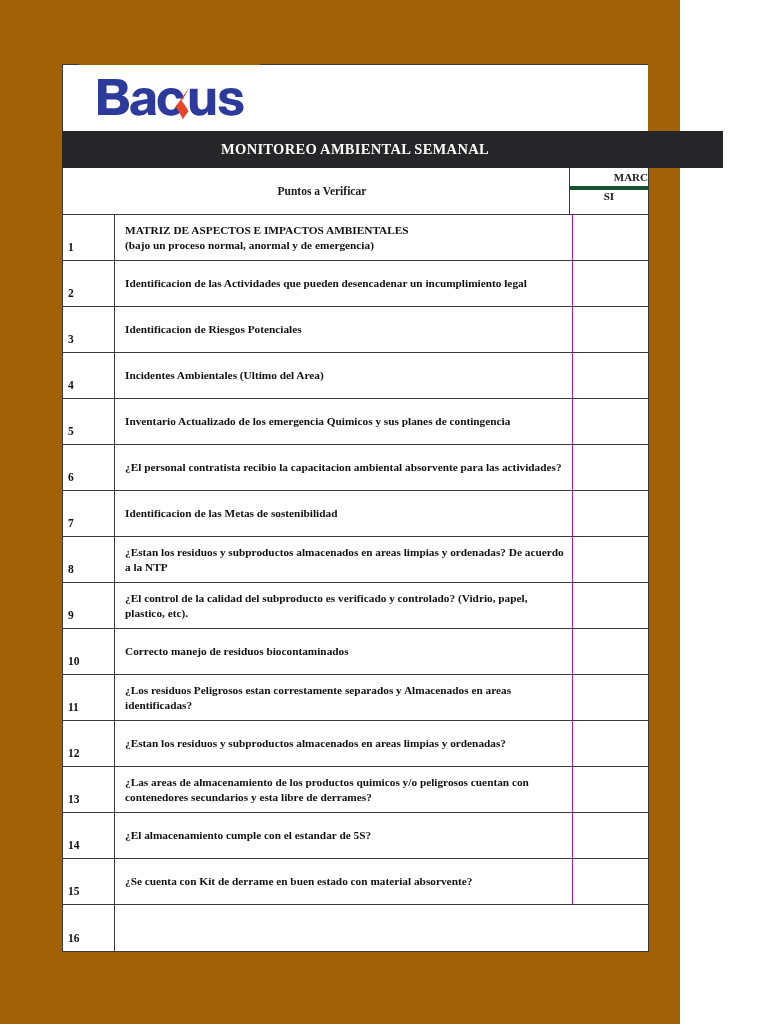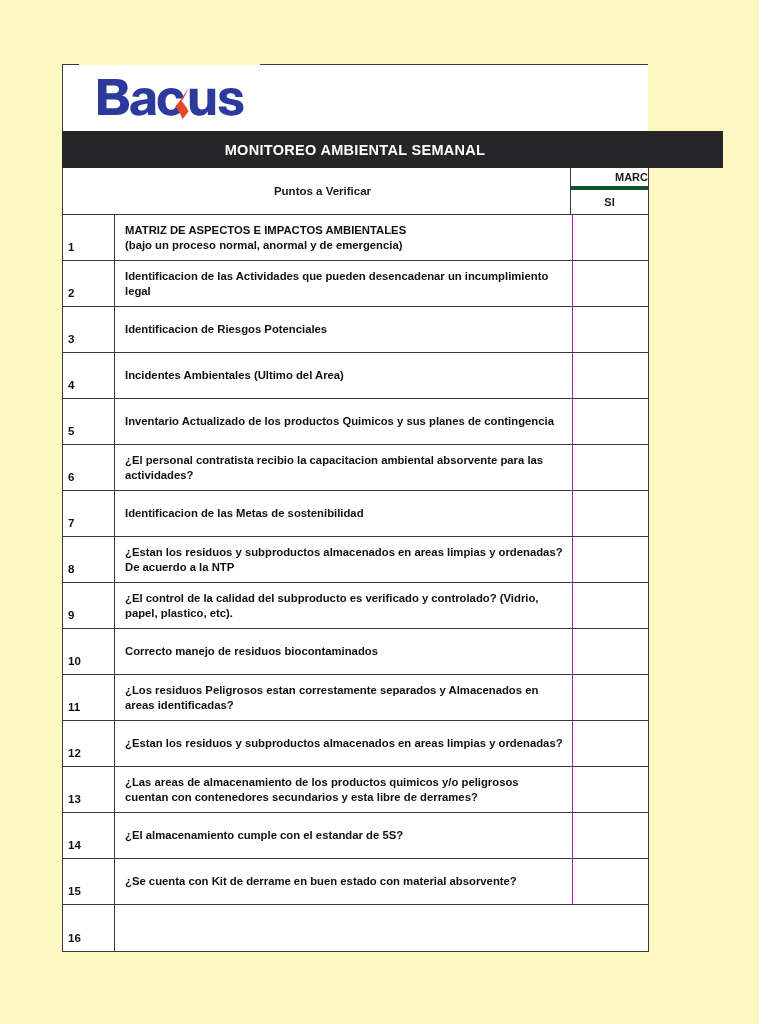--- a/index.html
+++ b/index.html
@@ -13,23 +13,24 @@
     height: 1024px;
     position: relative;
     font-family: "Liberation Sans", sans-serif;
     overflow: hidden;
   }
 
   
   #page {
     position: absolute;
     left: 0; top: 0;
-    width: 759px;
+    width: 680px;
     height: 1024px;
-    background: #fef9c3;
+    background: #a16207;
+    font-family: Liberation Serif, serif;
   }
 
   
   .top-rule-short {
     position: absolute;
     left: 62px; top: 64px;
     width: 17px; height: 1px;
     background: #3a3a3e;
   }
   .top-rule-long {
@@ -132,21 +133,20 @@
     font-size: 11px;
     font-weight: bold;
     color: #1a1a1a;
     white-space: nowrap;
     
     margin-left: 44px;
   }
   .hdr-si {
     flex: 1;
     display: flex;
-    align-items: center;
     justify-content: center;
   }
   .hdr-si span {
     font-size: 11px;
     font-weight: bold;
     color: #1a1a1a;
   }
 
   
   .row {
@@ -281,21 +281,21 @@
           <div class="cell-text">
             <span>Incidentes Ambientales (Ultimo del Area)</span>
           </div>
           <div class="cell-si"><span></span></div>
         </div>
         <div class="row">
           <div class="cell-num">
             <span>5</span>
           </div>
           <div class="cell-text">
-            <span>Inventario Actualizado de los productos Quimicos y sus planes de contingencia</span>
+            <span>Inventario Actualizado de los emergencia Quimicos y sus planes de contingencia</span>
           </div>
           <div class="cell-si"><span></span></div>
         </div>
         <div class="row">
           <div class="cell-num">
             <span>6</span>
           </div>
           <div class="cell-text">
             <span>¿El personal contratista recibio la capacitacion ambiental absorvente para las actividades?</span>
           </div>

